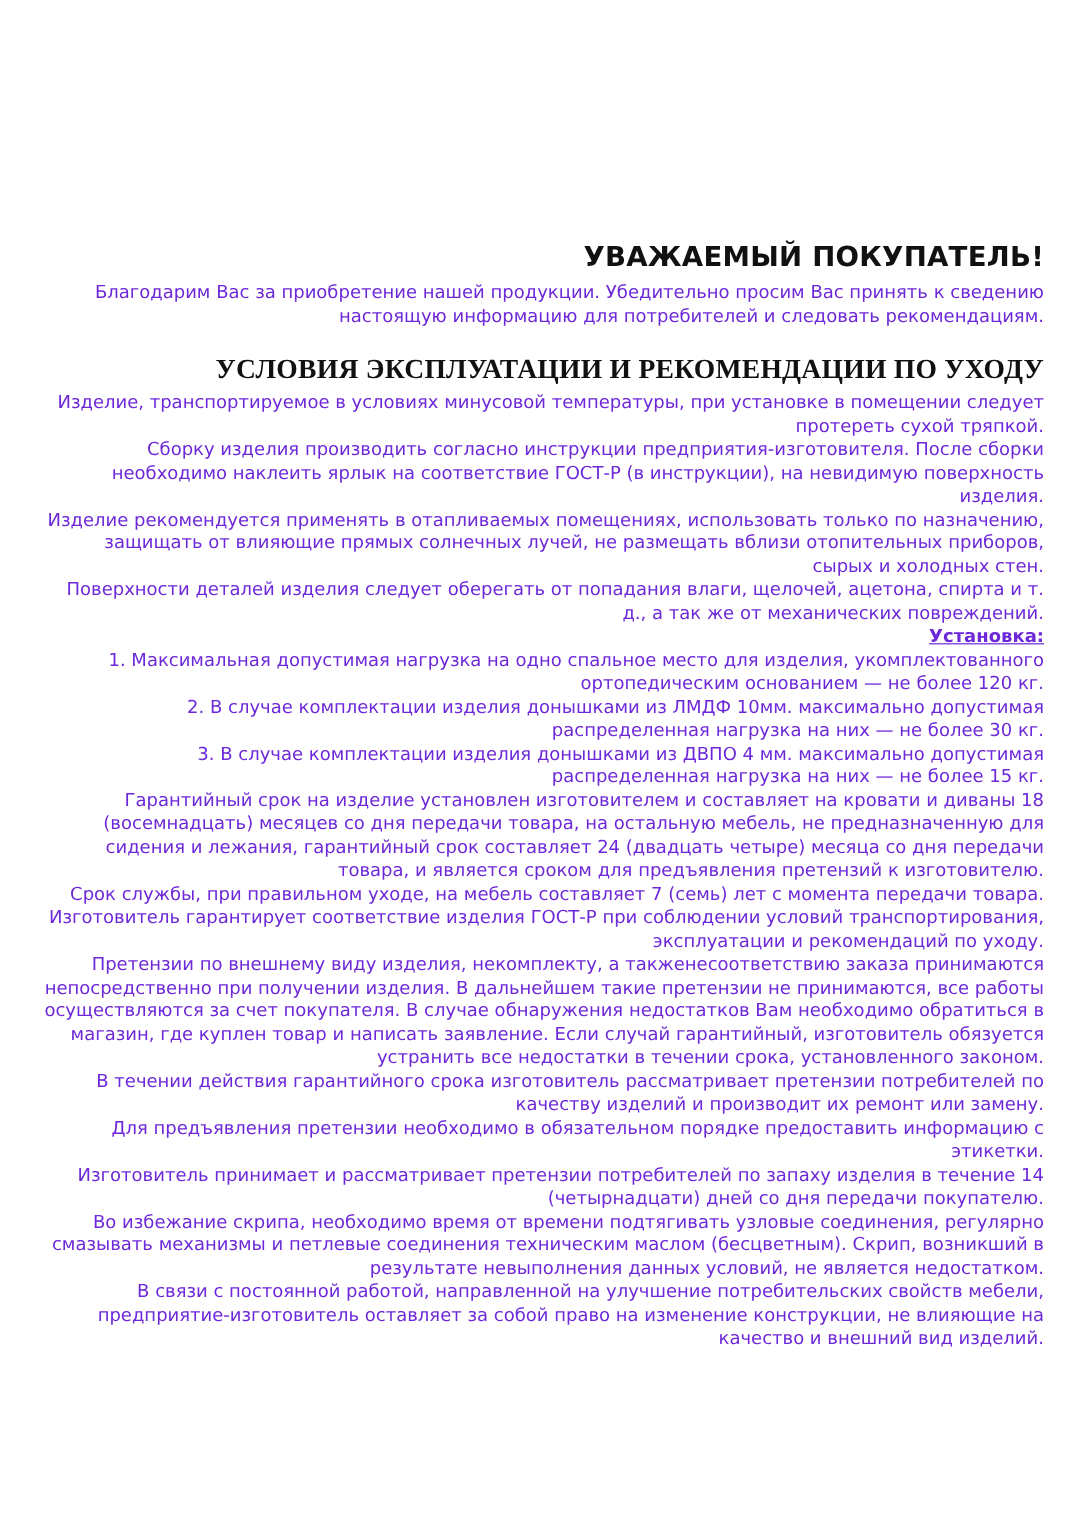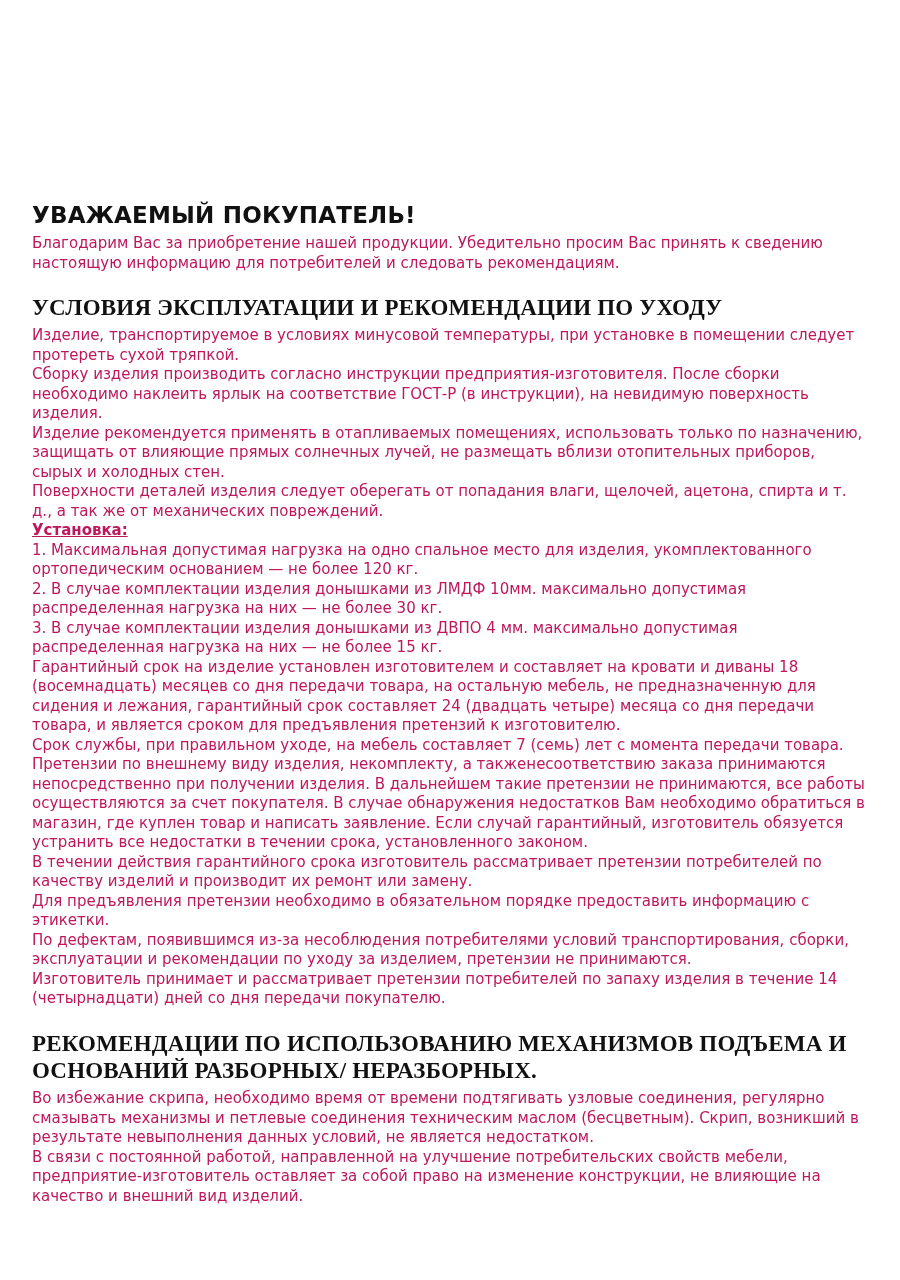--- a/index.html
+++ b/index.html
@@ -9,39 +9,40 @@
   }
   .page {
     width: 900px;
     height: 1280px;
     background: #ffffff;
     box-sizing: border-box;
     padding: 202px 30px 0 32px;
     font-family: "DejaVu Sans", "Liberation Sans", sans-serif;
     color: #1c1c1c;
     overflow: hidden;
+    text-align: right;
   }
   .section { margin: 0; }
   .section-title {
     font-size: 23px;
     font-weight: bold;
     color: #111111;
     letter-spacing: 0.2px;
     line-height: 1.18;
     margin: 0 0 5px 0;
   }
   .section + .section .section-title {
     margin-top: 21px;
     font-family: Liberation Serif, serif;
   }
   .section p {
     font-size: 15px;
     line-height: 1.3;
     margin: 0;
-    color: #be185d;
+    color: #6d28d9;
   }
   .notice-label {
     font-size: 15px;
     line-height: 1.3;
     font-weight: bold;
     text-decoration: underline;
     color: #111111;
   }
 </style>
 </head>
@@ -69,29 +70,28 @@
         <p>1. Максимальная допустимая нагрузка на одно спальное место для изделия, укомплектованного ортопедическим основанием — не более 120 кг.</p>
         <p>2. В случае комплектации изделия донышками из ЛМДФ 10мм. максимально допустимая распределенная нагрузка на них — не более 30 кг.</p>
         <p>3. В случае комплектации изделия донышками из ДВПО 4 мм. максимально допустимая распределенная нагрузка на них — не более 15 кг.</p>
       </div>
   </div>
 
   <div class="section">
     <div>
         <p>Гарантийный срок на изделие установлен изготовителем и составляет на кровати и диваны 18 (восемнадцать) месяцев со дня передачи товара, на остальную мебель, не предназначенную для сидения и лежания, гарантийный срок составляет 24 (двадцать четыре) месяца со дня передачи товара, и является сроком для предъявления претензий к изготовителю.</p>
         <p>Срок службы, при правильном уходе, на мебель составляет 7 (семь) лет с момента передачи товара.</p>
+        <p>Изготовитель гарантирует соответствие изделия ГОСТ-Р при соблюдении условий транспортирования, эксплуатации и рекомендаций по уходу.</p>
         <p>Претензии по внешнему виду изделия, некомплекту, а такженесоответствию заказа принимаются непосредственно при получении изделия. В дальнейшем такие претензии не принимаются, все работы осуществляются за счет покупателя. В случае обнаружения недостатков  Вам необходимо обратиться в магазин, где куплен товар и написать заявление. Если случай гарантийный, изготовитель обязуется устранить все недостатки в течении срока, установленного законом.</p>
         <p>В течении действия гарантийного срока изготовитель рассматривает претензии потребителей по качеству изделий и производит их ремонт или замену.</p>
         <p>Для предъявления претензии необходимо в обязательном порядке предоставить информацию с этикетки.</p>
-        <p>По дефектам, появившимся из-за несоблюдения потребителями условий транспортирования, сборки, эксплуатации и рекомендации по уходу за изделием, претензии не принимаются.</p>
         <p>Изготовитель принимает и рассматривает претензии потребителей по запаху изделия в течение 14 (четырнадцати) дней со дня передачи  покупателю.</p>
       </div>
   </div>
 
   <div class="section">
-    <h1 class="section-title">РЕКОМЕНДАЦИИ ПО ИСПОЛЬЗОВАНИЮ МЕХАНИЗМОВ ПОДЪЕМА И ОСНОВАНИЙ РАЗБОРНЫХ/ НЕРАЗБОРНЫХ.</h1>
     <div>
         <p>Во избежание скрипа, необходимо время от времени подтягивать узловые соединения, регулярно смазывать механизмы и петлевые соединения техническим маслом (бесцветным). Скрип, возникший в результате невыполнения данных условий, не является недостатком.</p>
         <p>В связи с постоянной работой, направленной на улучшение потребительских свойств мебели, предприятие-изготовитель оставляет за собой право на изменение конструкции, не влияющие на качество и внешний вид изделий.</p>
       </div>
   </div>
 
 </div>
 
 </body></html>

